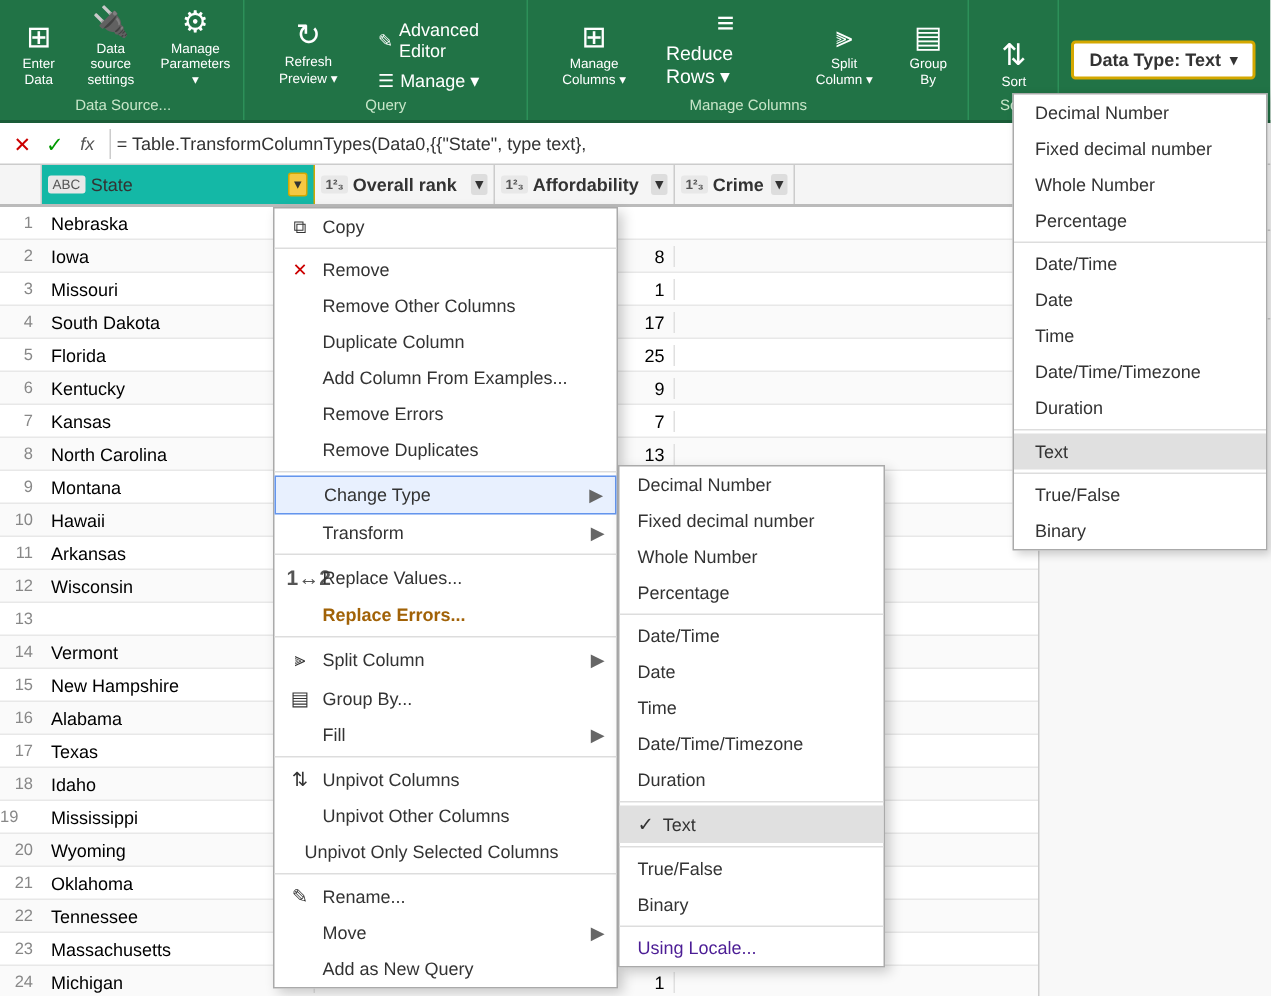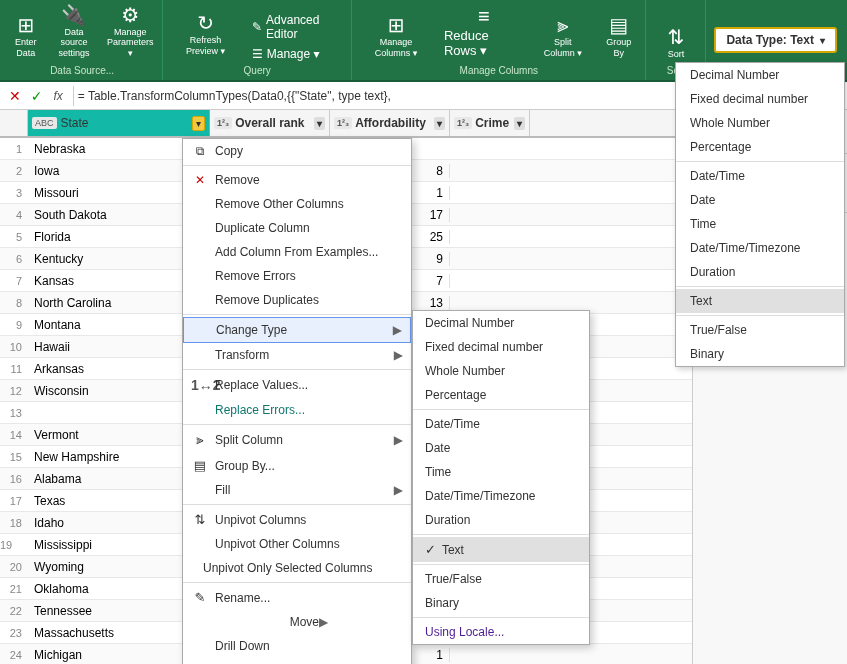--- a/index.html
+++ b/index.html
@@ -354,21 +354,21 @@
     </div>
     <div style="padding:5px 8px;cursor:pointer;color:#333;display:flex;align-items:center;justify-content:space-between;">
       <span style="padding-left:24px;">Transform</span>
       <span style="color:#666;">▶</span>
     </div>
     <div style="height:1px;background:#ddd;margin:2px 0;"></div>
     <div style="padding:5px 8px;cursor:pointer;color:#333;display:flex;align-items:center;gap:6px;">
       <span style="width:18px;text-align:center;font-size:14px;font-weight:bold;color:#555;">1↔2</span>
       <span>Replace Values...</span>
     </div>
-    <div style="padding:5px 8px 5px 32px;cursor:pointer;color:#0f766e;">Replace Errors...</div>
+    <div style="padding:5px 8px 5px 32px;cursor:pointer;color:#a16207;font-weight:bold;">Replace Errors...</div>
     <div style="height:1px;background:#ddd;margin:2px 0;"></div>
     <div style="padding:5px 8px;cursor:pointer;color:#333;display:flex;align-items:center;justify-content:space-between;">
       <div style="display:flex;align-items:center;gap:6px;">
         <span style="width:18px;text-align:center;font-size:13px;">⫸</span>
         <span>Split Column</span>
       </div>
       <span style="color:#666;">▶</span>
     </div>
     <div style="padding:5px 8px;cursor:pointer;color:#333;display:flex;align-items:center;gap:6px;">
       <span style="width:18px;text-align:center;font-size:13px;">▤</span>
@@ -383,25 +383,24 @@
       <span style="width:18px;text-align:center;font-size:13px;">⇅</span>
       <span>Unpivot Columns</span>
     </div>
     <div style="padding:5px 8px 5px 32px;cursor:pointer;color:#333;">Unpivot Other Columns</div>
     <div style="padding:5px 8px 5px 20px;cursor:pointer;color:#333;">Unpivot Only Selected Columns</div>
     <div style="height:1px;background:#ddd;margin:2px 0;"></div>
     <div style="padding:5px 8px;cursor:pointer;color:#333;display:flex;align-items:center;gap:6px;">
       <span style="width:18px;text-align:center;font-size:13px;">✎</span>
       <span>Rename...</span>
     </div>
-    <div style="padding:5px 8px;cursor:pointer;color:#333;display:flex;align-items:center;justify-content:center;">
+    <div style="padding:5px 8px;cursor:pointer;color:#333;display:flex;align-items:center;justify-content:space-between;">
       <span style="padding-left:24px;">Move</span>
       <span style="color:#666;">▶</span>
     </div>
-    <div style="padding:5px 8px 5px 32px;cursor:pointer;color:#333;">Drill Down</div>
     <div style="padding:5px 8px 5px 32px;cursor:pointer;color:#333;">Add as New Query</div>
   </div>
 
   <div style="position:absolute;top:200px;left:412px;background:white;border:1px solid #aaa;box-shadow:3px 3px 8px rgba(0,0,0,0.2);z-index:102;width:178px;">
     <div style="padding:5px 12px;cursor:pointer;color:#333;font-size:12px;">Decimal Number</div>
     <div style="padding:5px 12px;cursor:pointer;color:#333;font-size:12px;">Fixed decimal number</div>
     <div style="padding:5px 12px;cursor:pointer;color:#333;font-size:12px;">Whole Number</div>
     <div style="padding:5px 12px;cursor:pointer;color:#333;font-size:12px;">Percentage</div>
     <div style="height:1px;background:#ddd;margin:2px 0;"></div>
     <div style="padding:5px 12px;cursor:pointer;color:#333;font-size:12px;">Date/Time</div>

